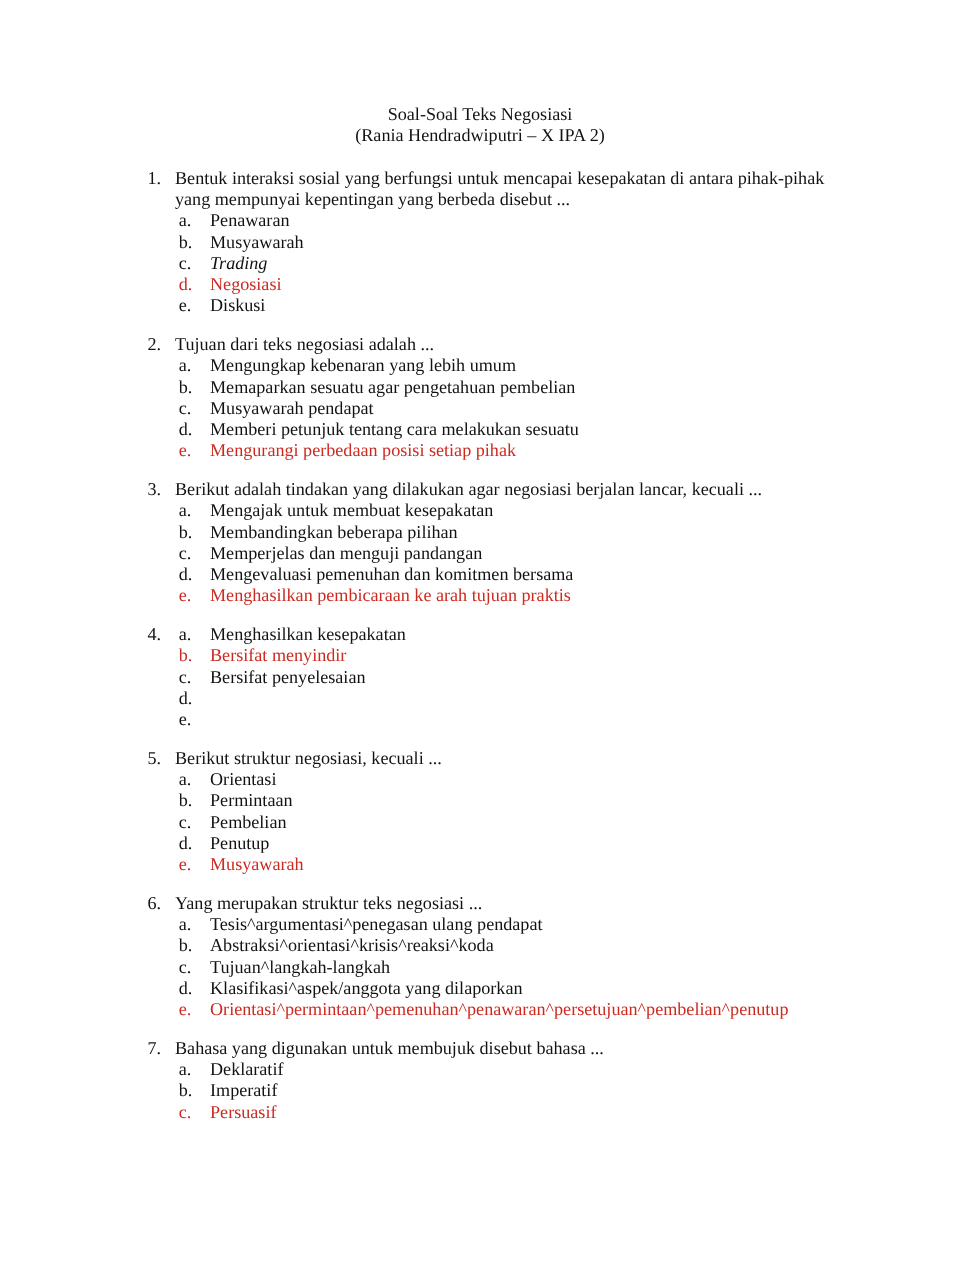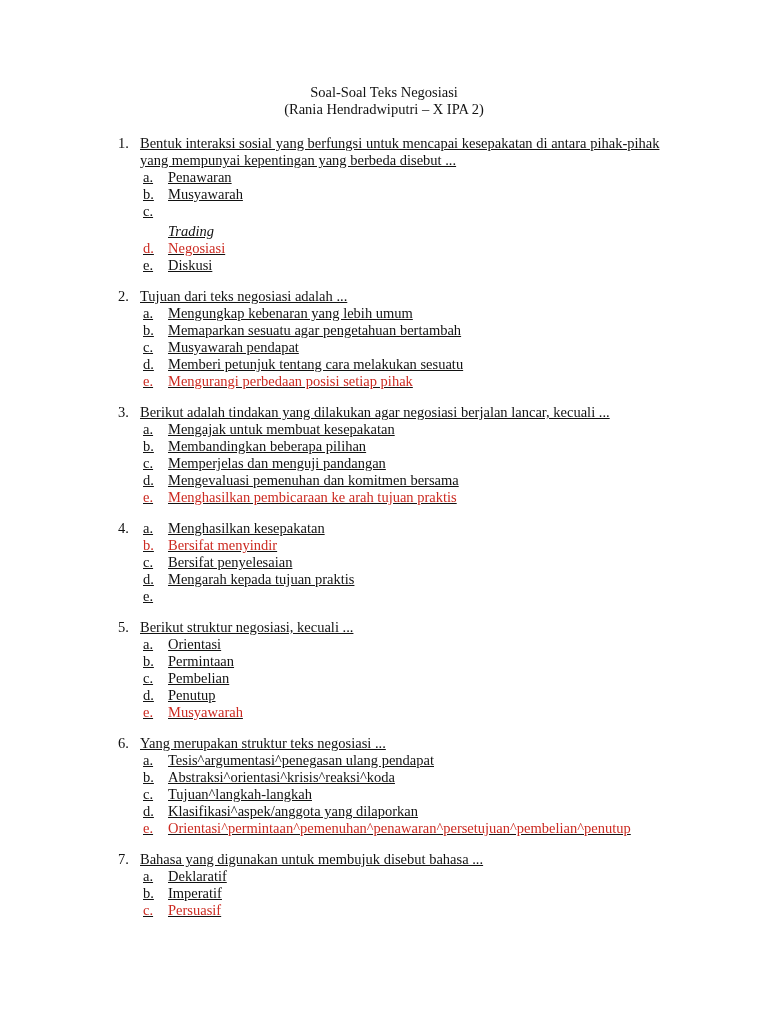--- a/index.html
+++ b/index.html
@@ -41,35 +41,34 @@
     display: flex;
     margin-bottom: 14px;
   }
   .qnum {
     width: 22px;
     flex: 0 0 22px;
   }
   .qbody {
     flex: 1 1 auto;
     max-width: 538px;
-    text-decoration: underline;
   }
   .options {
     list-style: none;
     margin-left: 3px;
   }
   .option {
     display: flex;
   }
   .option .letter {
     width: 25px;
     flex: 0 0 25px;
   }
   .option.answer { color: var(--accent-red); }
-  .option.italic .otext { font-style: italic; margin-top: 20px; }
+  .option.italic .otext { font-style: italic; }
 </style>
 </head>
 <body>
 
 <div class="page">
   <div class="doc-header">
     <div class="doc-title">Soal-Soal Teks Negosiasi</div>
     <div class="doc-subtitle">(Rania Hendradwiputri – X IPA 2)</div>
   </div>
   <ol class="questions" id="questions">
@@ -111,21 +110,21 @@
     <div class="qbody">
       <div class="qtext">Tujuan dari teks negosiasi adalah ...</div>
       <ul class="options">
   <li class="option">
     <span class="letter">a.</span>
     <span class="otext">Mengungkap kebenaran yang lebih umum</span>
   </li>
 
   <li class="option">
     <span class="letter">b.</span>
-    <span class="otext">Memaparkan sesuatu agar pengetahuan bertambah</span>
+    <span class="otext">Memaparkan sesuatu agar pengetahuan pembelian</span>
   </li>
 
   <li class="option">
     <span class="letter">c.</span>
     <span class="otext">Musyawarah pendapat</span>
   </li>
 
   <li class="option">
     <span class="letter">d.</span>
     <span class="otext">Memberi petunjuk tentang cara melakukan sesuatu</span>
@@ -186,21 +185,20 @@
     <span class="otext">Bersifat menyindir</span>
   </li>
 
   <li class="option">
     <span class="letter">c.</span>
     <span class="otext">Bersifat penyelesaian</span>
   </li>
 
   <li class="option">
     <span class="letter">d.</span>
-    <span class="otext">Mengarah kepada tujuan praktis</span>
   </li>
 
   <li class="option">
     <span class="letter">e.</span>
   </li>
 </ul>
     </div>
   </li>
 
   <li class="question">

